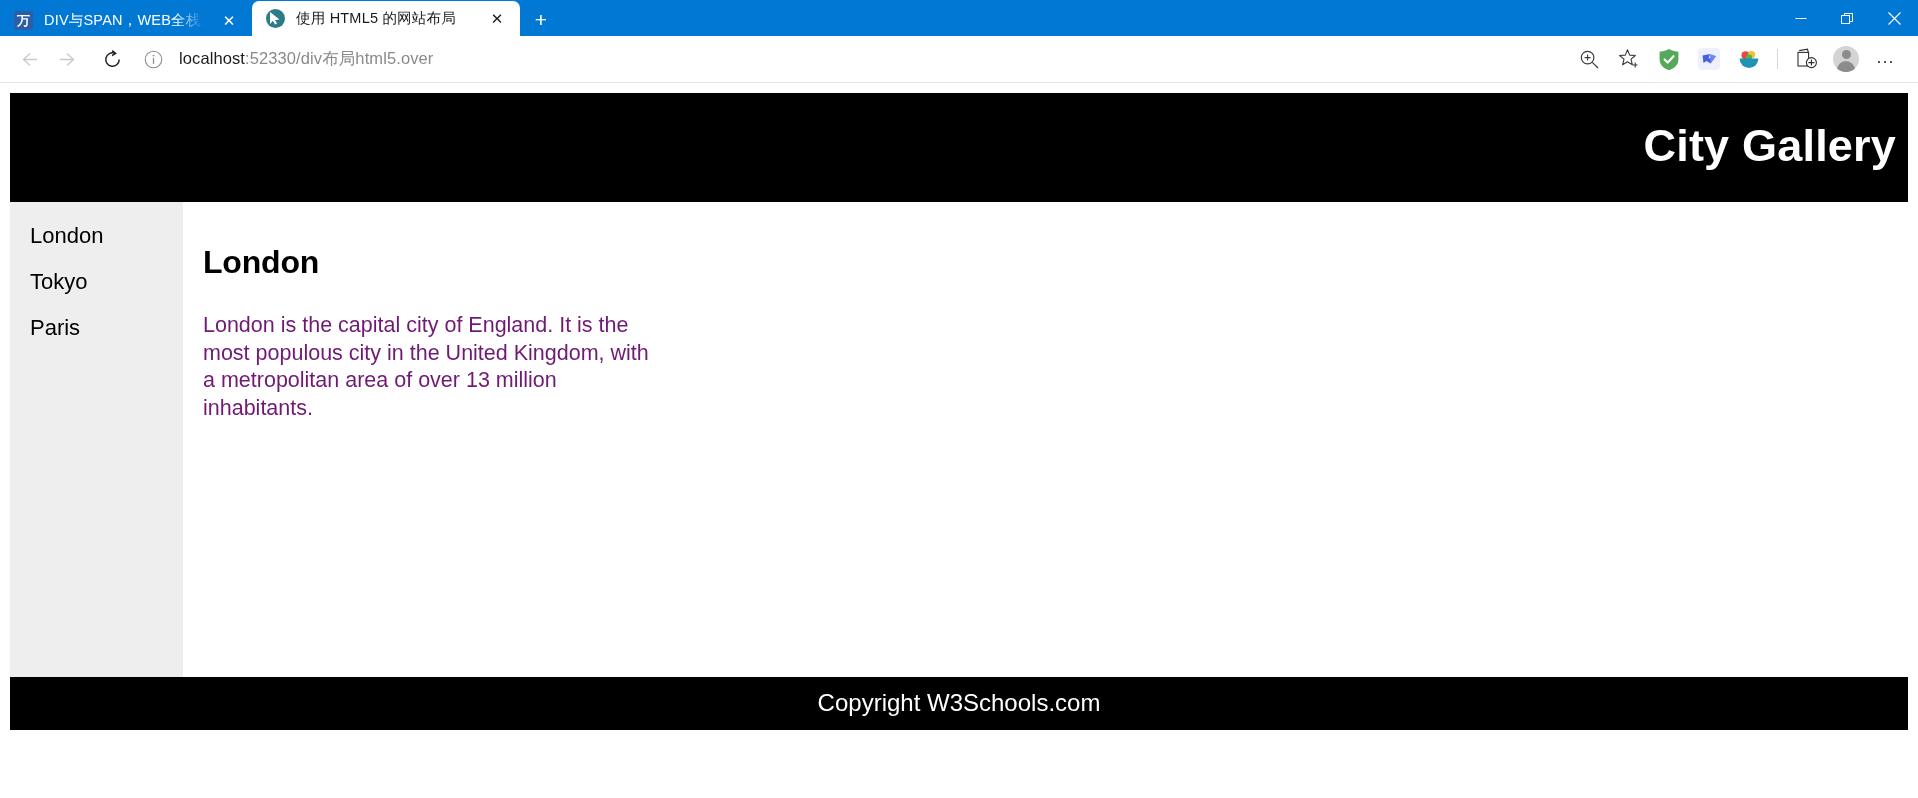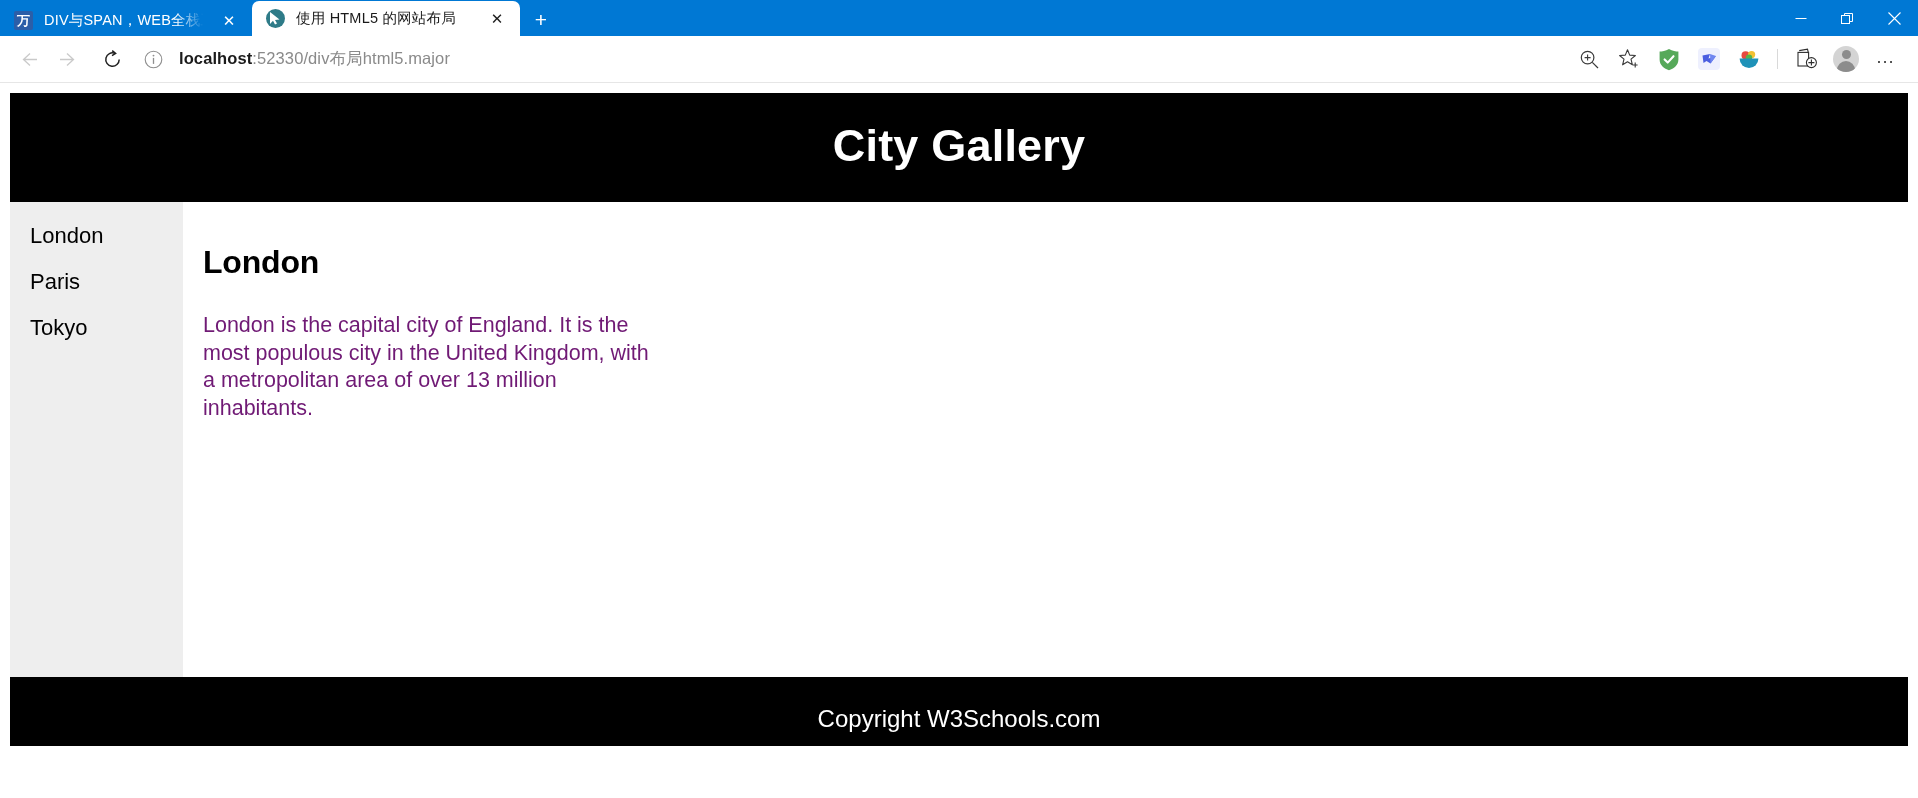--- a/index.html
+++ b/index.html
@@ -117,21 +117,21 @@
     min-width: 0;
   }
   .info-icon { flex: 0 0 22px; margin-right: 13px; display:flex; align-items:center; }
   .url {
     font-size: 16.5px;
     color: #8a8a8a;
     white-space: nowrap;
     overflow: hidden;
     letter-spacing: .1px;
   }
-  .url b { color: #1b1b1b; font-weight: 700; }
+  .url b { color: #1b1b1b; font-weight: 400; }
   .tool-icons { display: flex; align-items: center; gap: 0; flex: 0 0 auto; }
   .tool-btn {
     width: 40px; height: 36px;
     display: flex; align-items: center; justify-content: center;
     cursor: default;
   }
   .ext-divider { width: 1px; height: 20px; background: #d9d9d9; margin: 0 8px; }
   .ext-icon { width: 22px; height: 22px; position: relative; }
   .ext-bird {
     background: #eef0fe;
@@ -162,22 +162,22 @@
   .viewport {
     width: 1918px;
     height: 715px;
     background: #ffffff;
     padding: 10px;
     overflow: hidden;
   }
   .page-header {
     background: #000000;
     color: #ffffff;
-    text-align: center;
-    padding: 27px 0 30px;
+    text-align: right;
+    padding: 27px 12px 30px;
   }
   .page-header h1 {
     font-size: 45px;
     font-weight: 700;
     letter-spacing: .2px;
   }
   .page-body { display: flex; align-items: flex-end; }
   .nav-aside {
     width: 173px;
     flex: 0 0 173px;
@@ -210,21 +210,21 @@
     font-size: 21.5px;
     color: #701a75;
     line-height: 1.28;
     max-width: 455px;
     margin-top: 31px;
   }
   .page-footer {
     background: #000000;
     color: #ffffff;
     text-align: center;
-    padding: 28px 0 13px;
+    padding: 12px 0 13px;
     font-size: 24px;
   }
 </style>
 </head>
 <body>
 
 <div class="tabbar">
 
   <div class="tab inactive">
     <span class="favicon wanwei">万</span>
@@ -286,21 +286,21 @@
   </div>
 
   <div class="omnibox">
     <span class="info-icon">
       <svg width="19" height="19" viewBox="0 0 19 19">
         <circle cx="9.5" cy="9.5" r="8.3" fill="none" stroke="#8f8f8f" stroke-width="1.1"></circle>
         <circle cx="9.5" cy="5.6" r="0.95" fill="#8f8f8f"></circle>
         <rect x="8.85" y="7.9" width="1.3" height="6" fill="#8f8f8f"></rect>
       </svg>
     </span>
-    <span class="url"><b>localhost</b><span>:52330/div布局html5.major</span></span>
+    <span class="url"><b>localhost</b><span>:52330/div布局html5.over</span></span>
   </div>
 
   <div class="tool-icons">
 
     <div class="tool-btn">
       <svg width="21" height="21" viewBox="0 0 21 21">
         <circle cx="8.6" cy="8.6" r="6.3" fill="none" stroke="#3a3a3a" stroke-width="1.2"></circle>
         <path d="M13.3 13.3 L19 19" stroke="#3a3a3a" stroke-width="1.2"></path>
         <path d="M8.6 5.6 L8.6 11.6 M5.6 8.6 L11.6 8.6" stroke="#3a3a3a" stroke-width="1.1"></path>
       </svg>
@@ -363,22 +363,22 @@
 
   <header class="page-header">
     <h1>City Gallery</h1>
   </header>
 
   <div class="page-body">
 
     <nav class="nav-aside">
       <ul class="nav-list">
         <li>London</li>
+        <li>Tokyo</li>
         <li>Paris</li>
-        <li>Tokyo</li>
       </ul>
     </nav>
 
     <article class="article">
       <h1>London</h1>
       <p>London is the capital city of England. It is the most populous city in the United Kingdom, with a metropolitan area of over 13 million inhabitants.</p>
     </article>
 
   </div>
 

